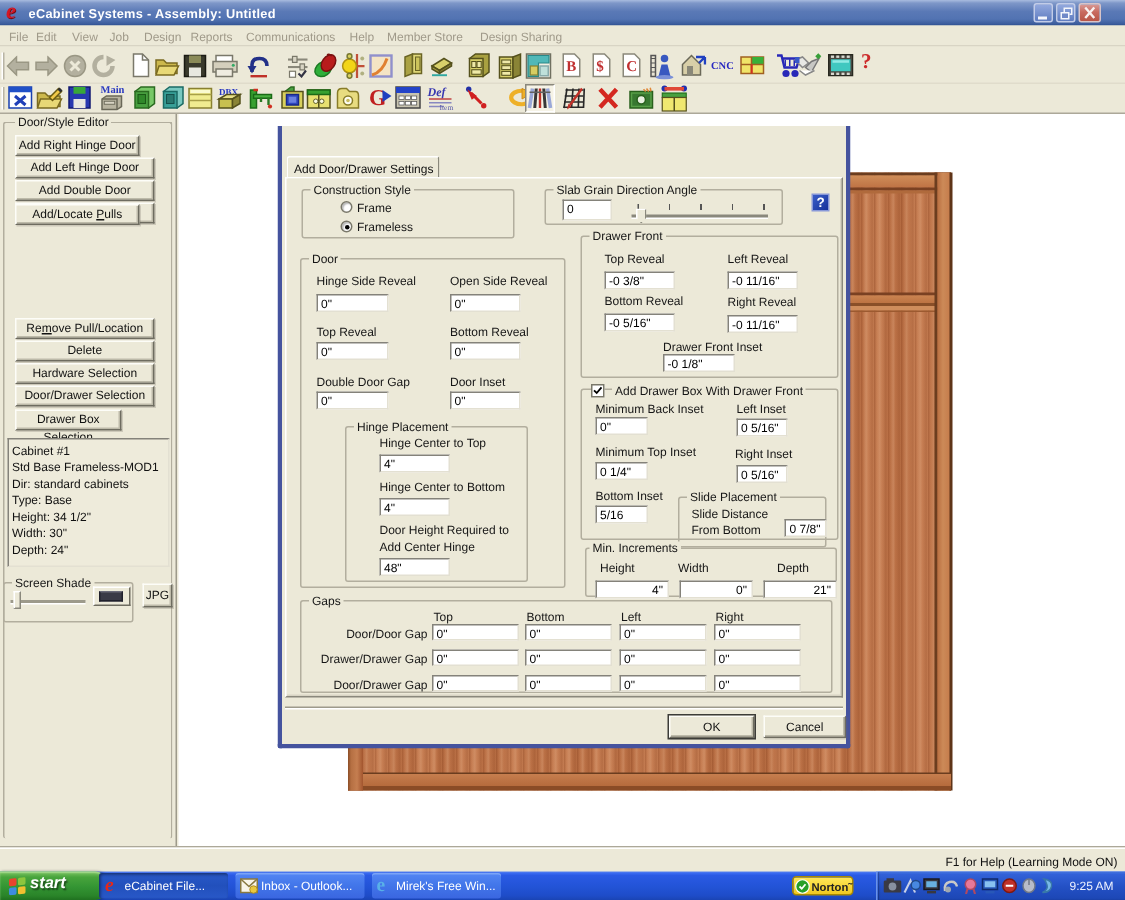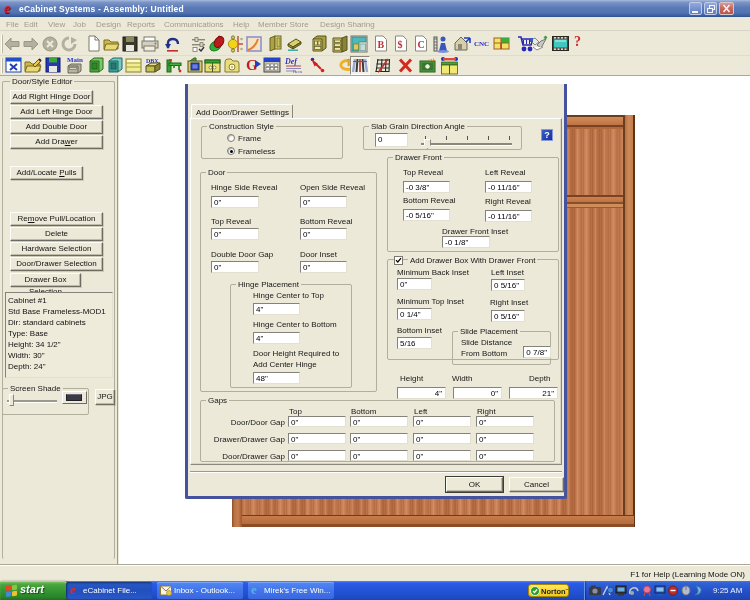--- a/index.html
+++ b/index.html
@@ -359,21 +359,21 @@
 </div>
 
 <div class="a" style="left:0;top:76px;width:118px;height:489px;background:#ece9d8;border-right:1px solid #9d9a8b">
   <div class="gb" style="left:2px;top:5px;width:113px;height:478px;border-bottom:none">
       <span style="left:7px">Door/Style Editor</span>
     </div>
   <div class="bt" style="left:10px;top:14px;width:83px;height:14px;line-height:12px">Add Right Hinge Door</div>
   <div class="bt" style="left:10px;top:29px;width:93px;height:14px;line-height:12px">Add Left Hinge Door</div>
   <div class="bt" style="left:10px;top:44px;width:93px;height:14px;line-height:12px">Add Double Door</div>
   <div class="bt" style="left:10px;top:59px;width:93px;height:14px;line-height:12px">Add Dra<u>w</u>er</div>
-  <div class="bt" style="left:10px;top:90px;width:73px;height:14px;line-height:12px">Add/Locate <u>P</u>ulls</div>
+  <div class="bt" style="left:10px;top:60px;width:83px;height:14px;line-height:12px">Add/Locate <u>P</u>ulls</div>
   <div class="bt" style="left:10px;top:136px;width:93px;height:14px;line-height:12px">Re<u>m</u>ove Pull/Location</div>
   <div class="bt" style="left:10px;top:151px;width:93px;height:14px;line-height:12px">Delete</div>
   <div class="bt" style="left:10px;top:166px;width:93px;height:14px;line-height:12px">Hardware Selection</div>
   <div class="bt" style="left:10px;top:181px;width:93px;height:14px;line-height:12px">Door/Drawer Selection</div>
   <div class="bt" style="left:10px;top:197px;width:71px;height:14px;line-height:12px">Drawer Box Selection</div>
   <div class="a" style="left:5px;top:216px;width:108px;height:86px;background:#eeebdb;border:1px solid #84827a;border-right-color:#e3e0d2;border-bottom-color:#e3e0d2">
     <div style="font-size:8px;line-height:11px;padding:2px 0 0 2px;color:#111">Cabinet #1<br>Std Base Frameless-MOD1<br>Dir: standard cabinets<br>Type: Base<br>Height: 34 1/2"<br>Width: 30"<br>Depth: 24"</div>
   </div>
   <div class="gb" style="left:2px;top:312px;width:87px;height:27px">
       <span style="left:5px">Screen Shade</span>
@@ -584,23 +584,26 @@
     <div class="in" style="left:303px;top:210px;width:34px;height:12px">0 5/16"</div>
     <div class="lb" style="left:209px;top:226px">Bottom Inset</div>
     <div class="in" style="left:209px;top:237px;width:35px;height:12px">5/16</div>
     <div class="gb" style="left:264px;top:231px;width:99px;height:34px">
         <span>Slide Placement</span>
       </div>
     <div class="lb" style="left:273px;top:238px">Slide Distance</div>
     <div class="lb" style="left:273px;top:249px">From Bottom</div>
     <div class="in inr" style="left:335px;top:246px;width:28px;height:12px">0 7/8"</div>
 
+    <div class="gb" style="left:202px;top:265px;width:168px;height:33px">
+        <span style="left:2px">Min. Increments</span>
+      </div>
     <div class="lb" style="left:212px;top:274px">Height</div>
     <div class="lb" style="left:264px;top:274px">Width</div>
-    <div class="lb" style="left:341px;top:274px">Depth</div>
+    <div class="lb" style="left:330px;top:274px">Depth</div>
     <div class="in inr" style="left:209px;top:287px;width:49px;height:12px">4"</div>
     <div class="in inr" style="left:265px;top:287px;width:49px;height:12px">0"</div>
     <div class="in inr" style="left:321px;top:287px;width:49px;height:12px">21"</div>
 
     <div class="gb" style="left:12px;top:300px;width:355px;height:62px">
         <span>Gaps</span>
       </div>
     <div class="lb" style="left:101px;top:307px">Top</div>
     <div class="lb" style="left:163px;top:307px">Bottom</div>
     <div class="lb" style="left:226px;top:307px">Left</div>

